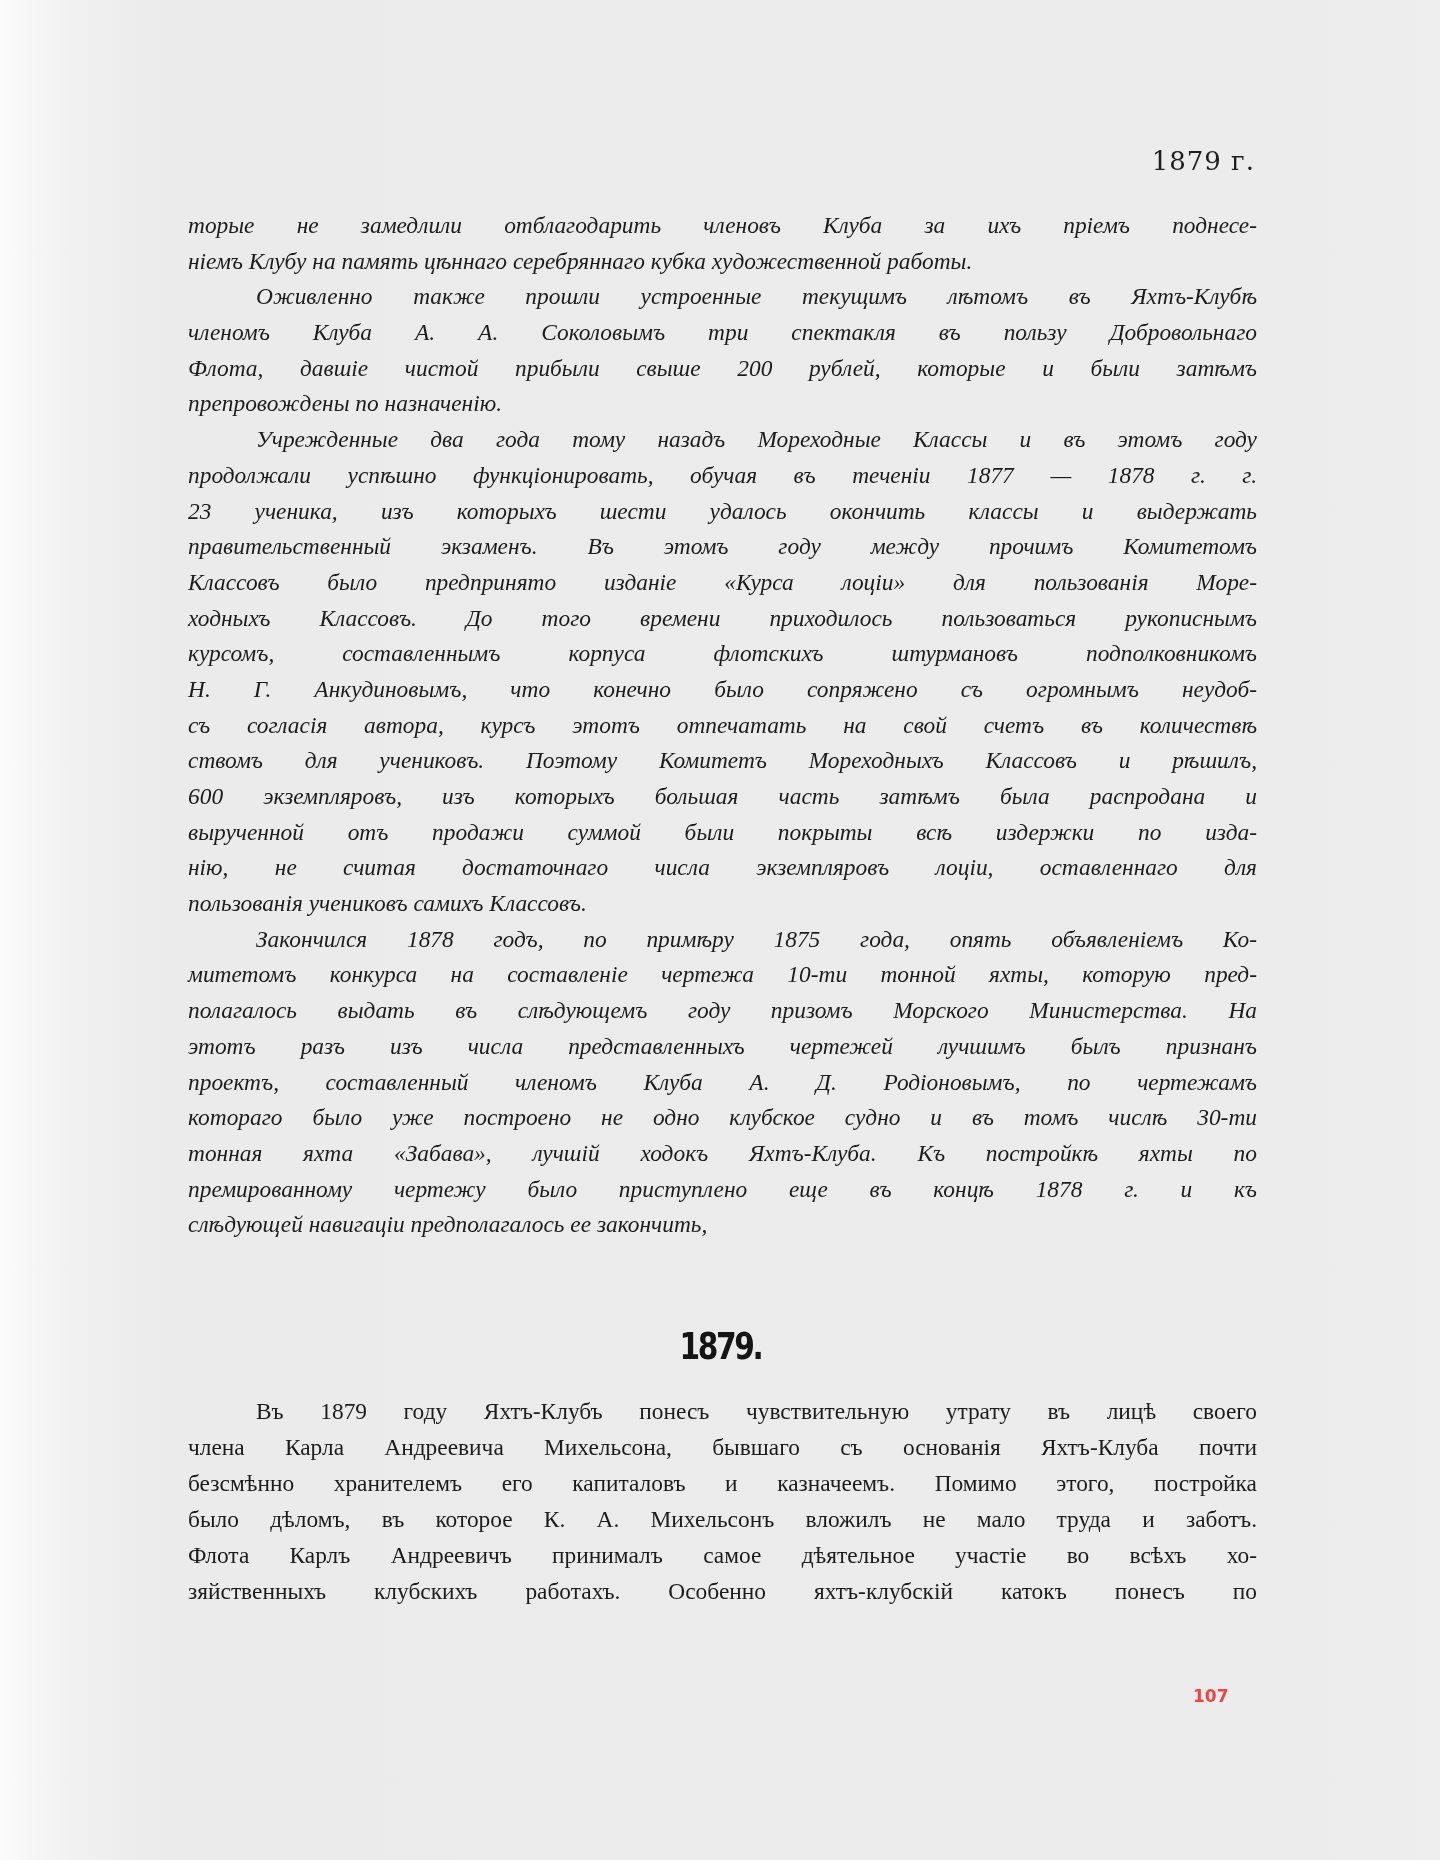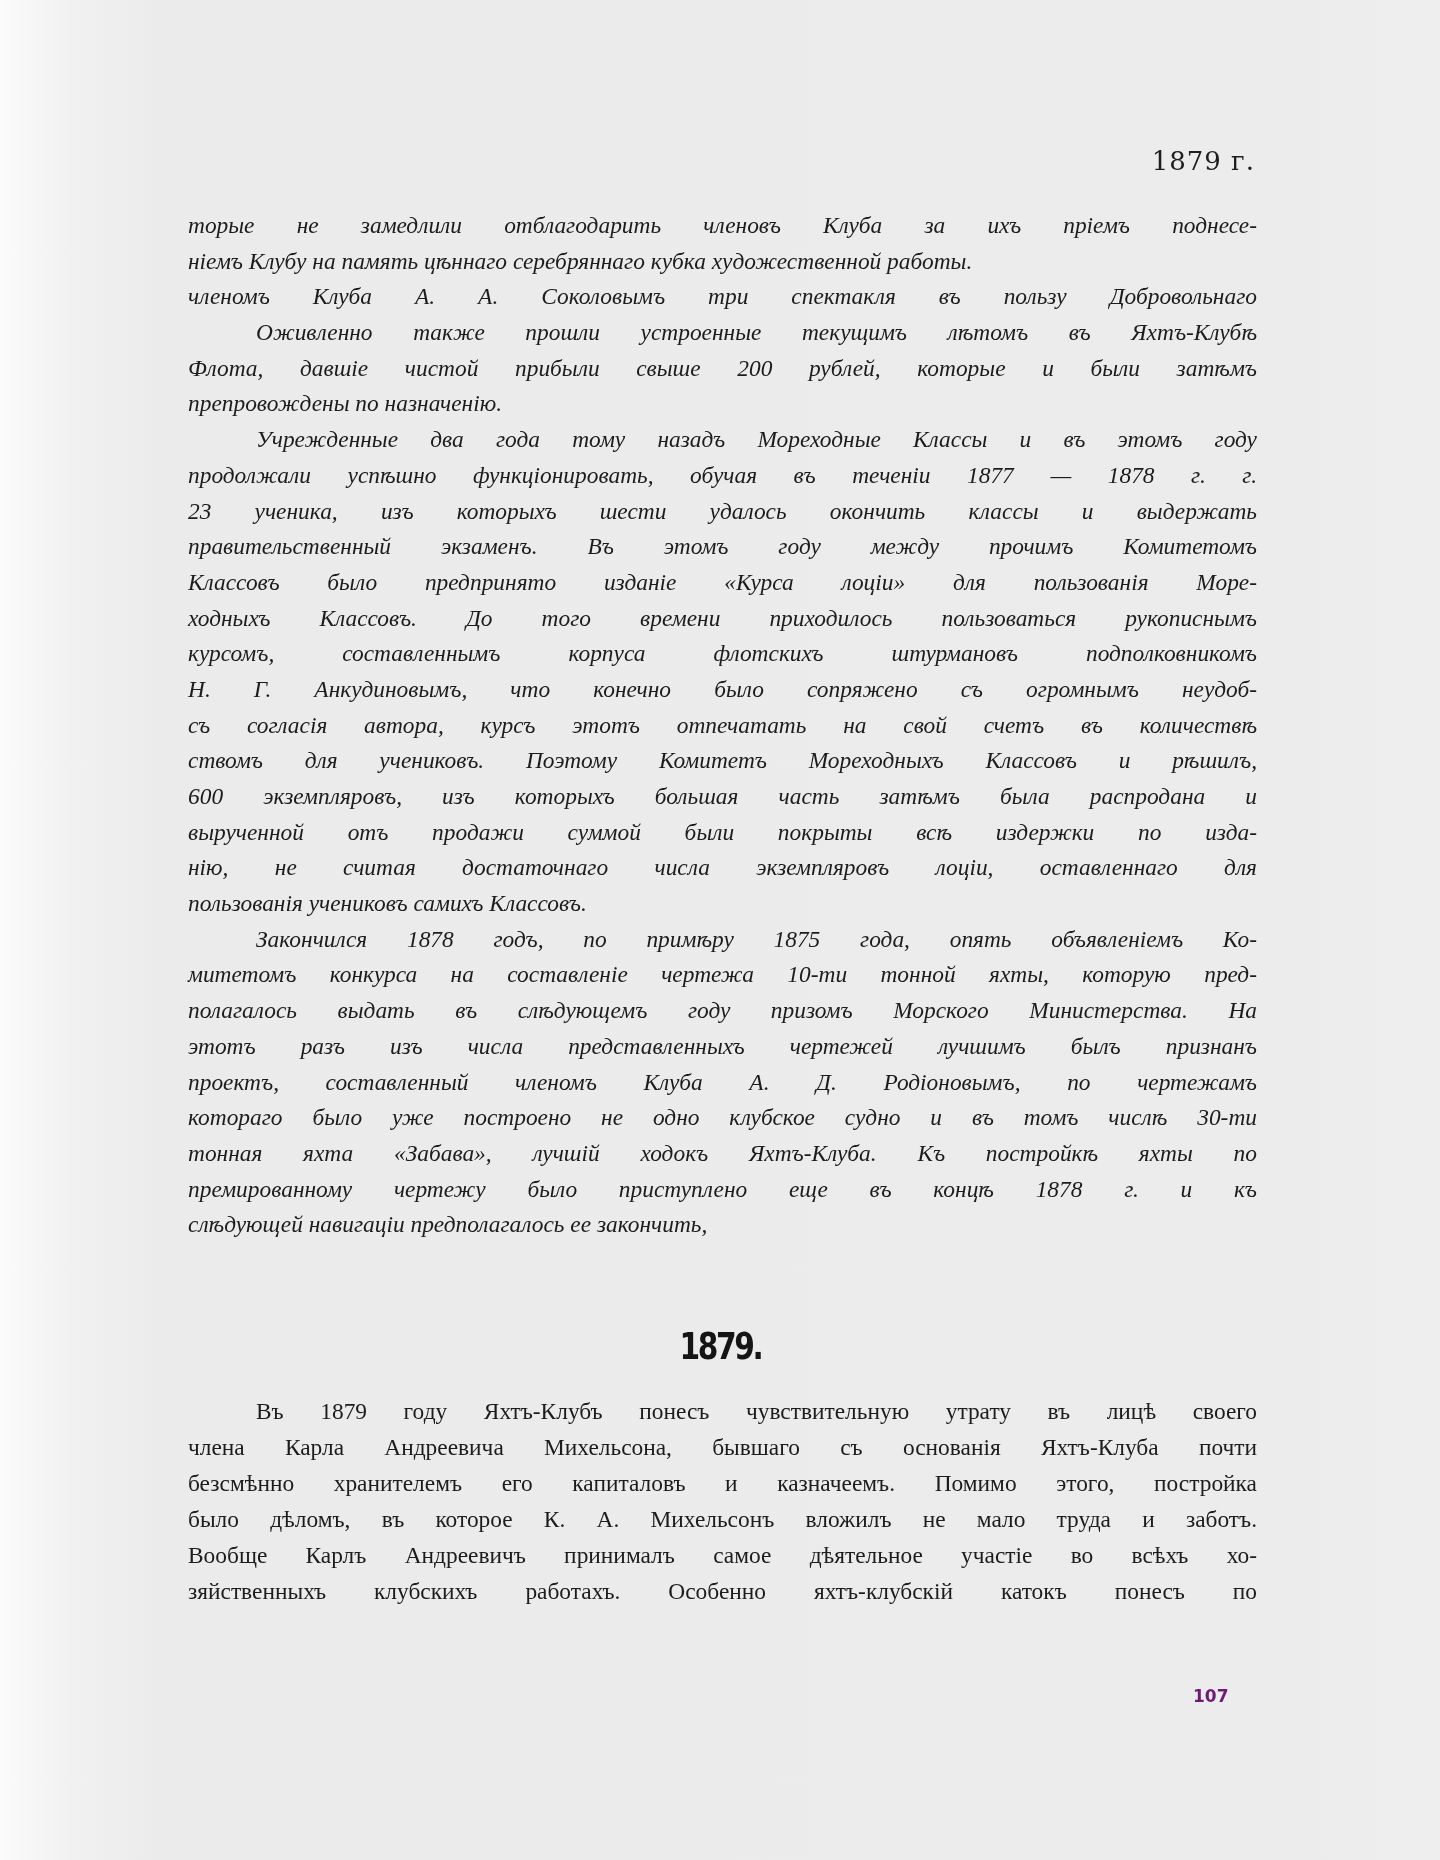--- a/index.html
+++ b/index.html
@@ -34,33 +34,33 @@
     position: absolute; left: 0; width: 1440px; top: 1324px;
     text-align: center;
     font-family: "DejaVu Sans", sans-serif; font-weight: bold;
     font-size: 38px; letter-spacing: -3px; line-height: 44px;
     transform: scaleX(0.78); transform-origin: 722px 0;
     color: #151515;
   }
   .page-number {
     position: absolute; left: 1193px; top: 1686px;
     font-family: "DejaVu Sans", sans-serif; font-weight: bold;
-    font-size: 17px; color: #701a75; letter-spacing: 0px;
+    font-size: 17px; color: #ef4444; letter-spacing: 0px;
   }
 </style>
 </head>
 <body>
 
 <div class="running-head">1879 г.</div>
 
 <div class="text-block block-a">
   <span class="line">торые не замедлили отблагодарить членовъ Клуба за ихъ пріемъ поднесе-</span>
   <span class="line last">ніемъ Клубу на память цѣннаго серебряннаго кубка художественной работы.</span>
+  <span class="line indent">Оживленно также прошли устроенные текущимъ лѣтомъ въ Яхтъ-Клубѣ</span>
   <span class="line">членомъ Клуба А. А. Соколовымъ три спектакля въ пользу Добровольнаго</span>
-  <span class="line indent">Оживленно также прошли устроенные текущимъ лѣтомъ въ Яхтъ-Клубѣ</span>
   <span class="line">Флота, давшіе чистой прибыли свыше 200 рублей, которые и были затѣмъ</span>
   <span class="line last">препровождены по назначенію.</span>
   <span class="line indent">Учрежденные два года тому назадъ Мореходные Классы и въ этомъ году</span>
   <span class="line">продолжали успѣшно функціонировать, обучая въ теченіи 1877 — 1878 г. г.</span>
   <span class="line">23 ученика, изъ которыхъ шести удалось окончить классы и выдержать</span>
   <span class="line">правительственный экзаменъ. Въ этомъ году между прочимъ Комитетомъ</span>
   <span class="line">Классовъ было предпринято изданіе «Курса лоціи» для пользованія Море-</span>
   <span class="line">ходныхъ Классовъ. До того времени приходилось пользоваться рукописнымъ</span>
   <span class="line">курсомъ, составленнымъ корпуса флотскихъ штурмановъ подполковникомъ</span>
   <span class="line">Н. Г. Анкудиновымъ, что конечно было сопряжено съ огромнымъ неудоб-</span>
@@ -81,17 +81,17 @@
   <span class="line last">слѣдующей навигаціи предполагалось ее закончить,</span>
 </div>
 
 <div class="section-heading">1879.</div>
 
 <div class="text-block block-b">
   <span class="line indent">Въ 1879 году Яхтъ-Клубъ понесъ чувствительную утрату въ лицѣ своего</span>
   <span class="line">члена Карла Андреевича Михельсона, бывшаго съ основанія Яхтъ-Клуба почти</span>
   <span class="line">безсмѣнно хранителемъ его капиталовъ и казначеемъ. Помимо этого, постройка</span>
   <span class="line">было дѣломъ, въ которое К. А. Михельсонъ вложилъ не мало труда и заботъ.</span>
-  <span class="line">Вообще Карлъ Андреевичъ принималъ самое дѣятельное участіе во всѣхъ хо-</span>
+  <span class="line">Флота Карлъ Андреевичъ принималъ самое дѣятельное участіе во всѣхъ хо-</span>
   <span class="line">зяйственныхъ клубскихъ работахъ. Особенно яхтъ-клубскій катокъ понесъ по</span>
 </div>
 
 <div class="page-number">107</div>
 
 </body></html>

